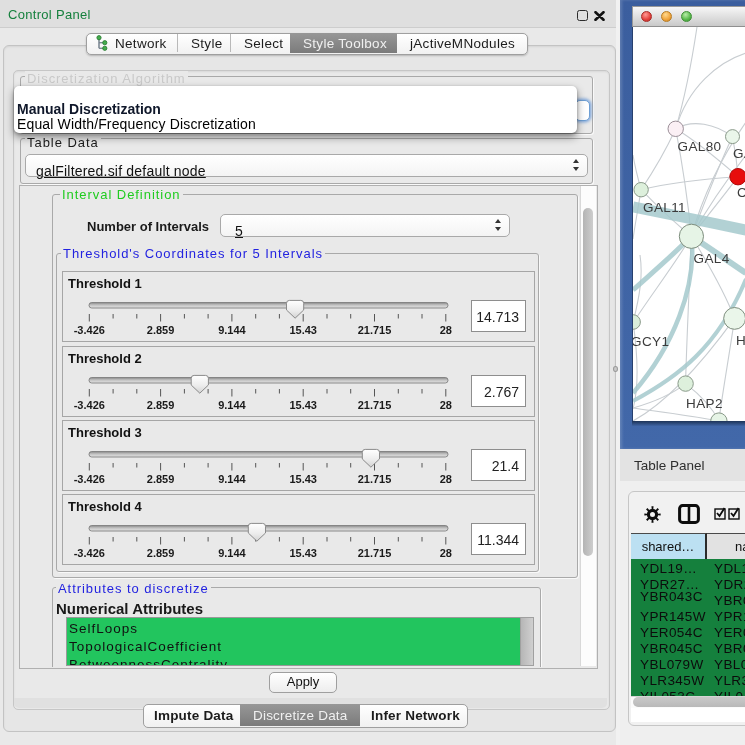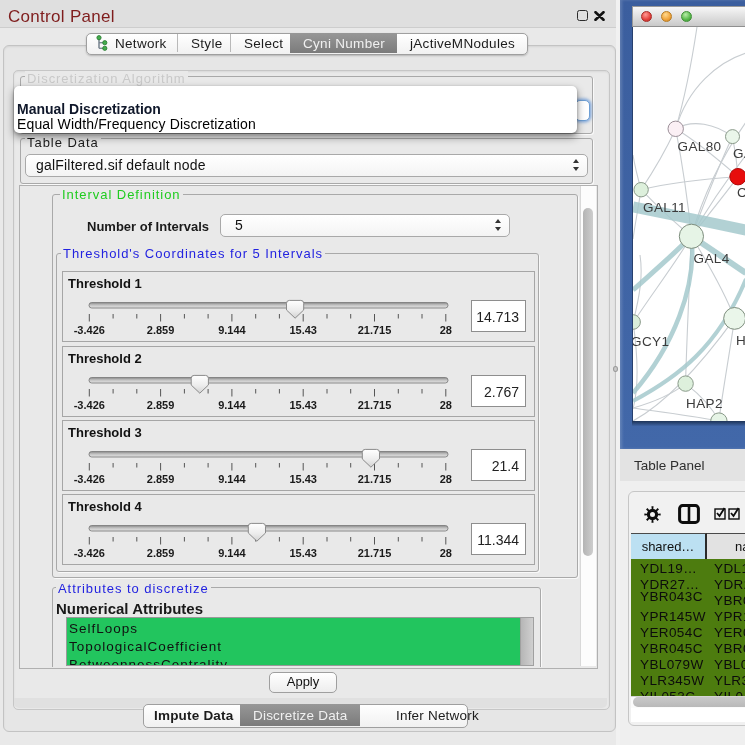--- a/index.html
+++ b/index.html
@@ -1,21 +1,21 @@
 <!DOCTYPE html>
 <html><head>
 <meta charset="utf-8">
 <style>
   html,body{margin:0;padding:0;}
   #root{position:relative;width:745px;height:745px;background:#e9e9e9;
     font-family:"Liberation Sans",sans-serif;overflow:hidden;color:#1a1a1a;}
   .abs{position:absolute;}
   
   #titlebar{left:0;top:0;width:616px;height:28px;background:#dfdfdf;border-bottom:1px solid #cdcdcd;box-sizing:border-box;}
-  #titletext{left:8px;top:7px;font-size:17px;letter-spacing:0.3px;color:#7f1d1d;}
+  #titletext{left:8px;top:7px;font-size:13px;letter-spacing:0.3px;color:#15803d;}
   #floaticon{left:577px;top:10px;width:9px;height:9px;border:1.6px solid #2b2b2b;border-radius:2.5px;}
   
   
   #panelA{left:3px;top:45px;width:611px;height:685px;background:#e6e6e6;
     border:1px solid #c3c3c3;border-radius:6px;box-shadow:inset 0 1px 2px rgba(0,0,0,.08);}
   #panelB{left:13px;top:70px;width:595px;height:638px;background:#e9e9e9;
     border:1px solid #c6c6c6;border-radius:5px;box-shadow:inset 0 1px 2px rgba(0,0,0,.08);}
   #panelBbot{left:14px;top:698px;width:593px;height:10px;background:#e0e0e0;border-radius:0 0 5px 5px;}
   
   .seg{background:linear-gradient(#ffffff,#f1f1f1);border:1px solid #9f9f9f;border-radius:5px;}
@@ -23,21 +23,21 @@
   .segtext{position:absolute;font-size:13.5px;letter-spacing:0.3px;color:#1c1c1c;}
   .segdiv{position:absolute;top:1px;width:1px;height:18px;background:#b9b9b9;}
   .segsel{position:absolute;top:0px;height:20px;background:linear-gradient(#979797,#7b7b7b);}
   .segseltext{color:#f0f0f0;}
   
   .group{border:1px solid #a9a9a9;border-radius:3px;box-shadow:1px 1px 0 rgba(255,255,255,.7);}
   .glabel{position:absolute;font-size:13px;letter-spacing:0.95px;background:#e9e9e9;padding:0 2px;white-space:nowrap;}
   
   .combo{background:linear-gradient(#ffffff,#f4f4f4);border:1px solid #a9a9a9;border-radius:5px;
     font-size:14px;color:#111;}
-  .combotext{position:absolute;left:10px;top:2px;letter-spacing:0.2px;}
+  .combotext{position:absolute;left:10px;top:8px;letter-spacing:0.2px;text-decoration:underline;}
   .arrows{position:absolute;right:7px;top:3px;width:8px;height:14px;}
   
   #scrollpane{left:19px;top:185px;width:577px;height:482px;border:1px solid #b0b0b0;background:#e9e9e9;}
   #vtrack{left:580px;top:186px;width:15px;height:480px;background:#fcfcfc;border-left:1px solid #d8d8d8;}
   #vthumb{left:583px;top:208px;width:10px;height:348px;background:linear-gradient(90deg,#b4b4b4,#cdcdcd);border-radius:5px;}
   
   .tpanel{left:62px;width:471px;height:69px;border:1px solid #a6a6a6;background:#e9e9e9;}
   .vbox{position:absolute;left:471px;top:29px;width:55px;height:32px;background:#fff;
     border:1px solid #8e8e8e;font-size:14px;color:#222;text-align:right;line-height:32px;
     padding-right:6px;box-sizing:border-box;}
@@ -67,21 +67,21 @@
   #netshadow{left:632px;top:421px;width:113px;height:5px;background:linear-gradient(#1d3357,rgba(45,75,125,0.15));}
   
   #tpbar{left:620px;top:449px;width:125px;height:32px;background:#e3e3e3;}
   #tpbartext{left:634px;top:458px;font-size:13.5px;color:#2e2e2e;}
   #tablebg{left:620px;top:481px;width:125px;height:264px;background:#efefef;}
   #tablebox{left:628px;top:491px;width:130px;height:233px;background:#f1f1f1;border:1px solid #c6c6c6;
     border-radius:6px;}
   #theader1{left:631px;top:533px;width:76px;height:26px;background:#bce0f2;border-right:2px solid #2b2b2b;
     border-top:1px solid #4a4a4a;font-size:13px;color:#111;text-align:center;line-height:26px;box-sizing:border-box;}
   #theader2{left:707px;top:533px;width:38px;height:26px;background:#e2e2e2;border-top:1px solid #4a4a4a;font-size:13px;color:#111;box-sizing:border-box;}
-  #trows{left:631px;top:559px;width:114px;height:137px;background:#4d7c0f;font-size:13.5px;letter-spacing:0.4px;color:#0c0c0c;}
+  #trows{left:631px;top:559px;width:114px;height:137px;background:#15803d;font-size:13.5px;letter-spacing:0.4px;color:#0c0c0c;}
   .trow{position:absolute;left:9px;white-space:nowrap;}
   .trow2{position:absolute;left:83px;white-space:nowrap;}
   #hscroll{left:631px;top:696px;width:114px;height:12px;background:#fbfbfb;border-top:1px solid #d5d5d5;}
   #hthumb{left:633px;top:697px;width:120px;height:10px;background:linear-gradient(#c9c9c9,#b9b9b9);border-radius:5px;}
   #tbots{left:631px;top:708px;width:114px;height:14px;background:#fff;}
 </style>
 </head>
 <body>
 <div id="root">
 
@@ -102,21 +102,21 @@
     <line x1="4" y1="7.7" x2="9.8" y2="7.7" stroke="#76828e" stroke-width="1.3"></line>
     <line x1="4" y1="13.3" x2="9.8" y2="13.3" stroke="#76828e" stroke-width="1.3"></line>
     <circle cx="4" cy="2.7" r="2.1" fill="#43ad4c" stroke="#2a7d33" stroke-width="0.9"></circle>
     <circle cx="9.8" cy="7.7" r="2.1" fill="#43ad4c" stroke="#2a7d33" stroke-width="0.9"></circle>
     <circle cx="9.8" cy="13.3" r="2.1" fill="#43ad4c" stroke="#2a7d33" stroke-width="0.9"></circle>
   </svg>
   <div class="abs segsel" style="left:290px;top:33px;width:107px;"></div>
   <div class="segtext abs" style="left:115px;top:36px;">Network</div>
   <div class="segtext abs" style="left:191px;top:36px;">Style</div>
   <div class="segtext abs" style="left:244px;top:36px;">Select</div>
-  <div class="segtext segseltext abs" style="left:303px;top:36px;">Cyni Number</div>
+  <div class="segtext segseltext abs" style="left:303px;top:36px;">Style Toolbox</div>
   <div class="segtext abs" style="left:410px;top:36px;">jActiveMNodules</div>
   <div class="segdiv abs" style="left:177px;top:34px;"></div>
   <div class="segdiv abs" style="left:230px;top:34px;"></div>
 
   <div class="abs group" style="left:20px;top:76px;width:571px;height:56px;"></div>
   <div class="abs glabel" style="left:25px;top:71px;color:#c9c9c9;">Discretization Algorithm</div>
   <div class="abs" style="left:575px;top:100px;width:13px;height:19px;background:#fff;border:1.5px solid #6e9fd4;border-radius:5px;box-shadow:0 0 3px 1.5px rgba(100,150,215,.75);"></div>
 
   <div class="abs group" style="left:20px;top:138px;width:571px;height:44px;"></div>
   <div class="abs glabel" style="left:25px;top:135px;color:#1c1c1c;">Table Data</div>
@@ -295,21 +295,21 @@
     <div style="position:absolute;left:2px;top:39px;">BetweennessCentrality</div>
   </div>
   <div class="abs" id="attrscroll"></div>
 
   <div class="abs" id="applybtn">Apply</div>
 
   <div class="abs seg" id="bottabs"></div>
   <div class="abs segsel" style="left:240px;top:704px;width:120px;height:22px;"></div>
   <div class="abs segtext" style="left:154px;top:708px;font-weight:bold;letter-spacing:0.2px;">Impute Data</div>
   <div class="abs segtext segseltext" style="left:253px;top:708px;font-weight:normal;letter-spacing:0.2px;">Discretize Data</div>
-  <div class="abs segtext" style="left:371px;top:708px;font-weight:normal;letter-spacing:0.2px;margin-left:25px;">Infer Network</div>
+  <div class="abs segtext" style="left:371px;top:708px;font-weight:bold;letter-spacing:0.2px;">Infer Network</div>
 
   <div class="abs" id="popup">
     <div class="it1">Manual Discretization</div>
     <div class="it2">Equal Width/Frequency Discretization</div>
   </div>
 
   <div class="abs" id="gapcol"></div>
   <div class="abs" id="bluezone"></div>
   <div class="abs" id="nettitle"></div>
   <div class="abs light" style="left:641px;background:radial-gradient(circle at 40% 30%,#ff9a94,#e3403a 60%,#b02c28);border:1px solid #a52c28;box-sizing:border-box;"></div>

